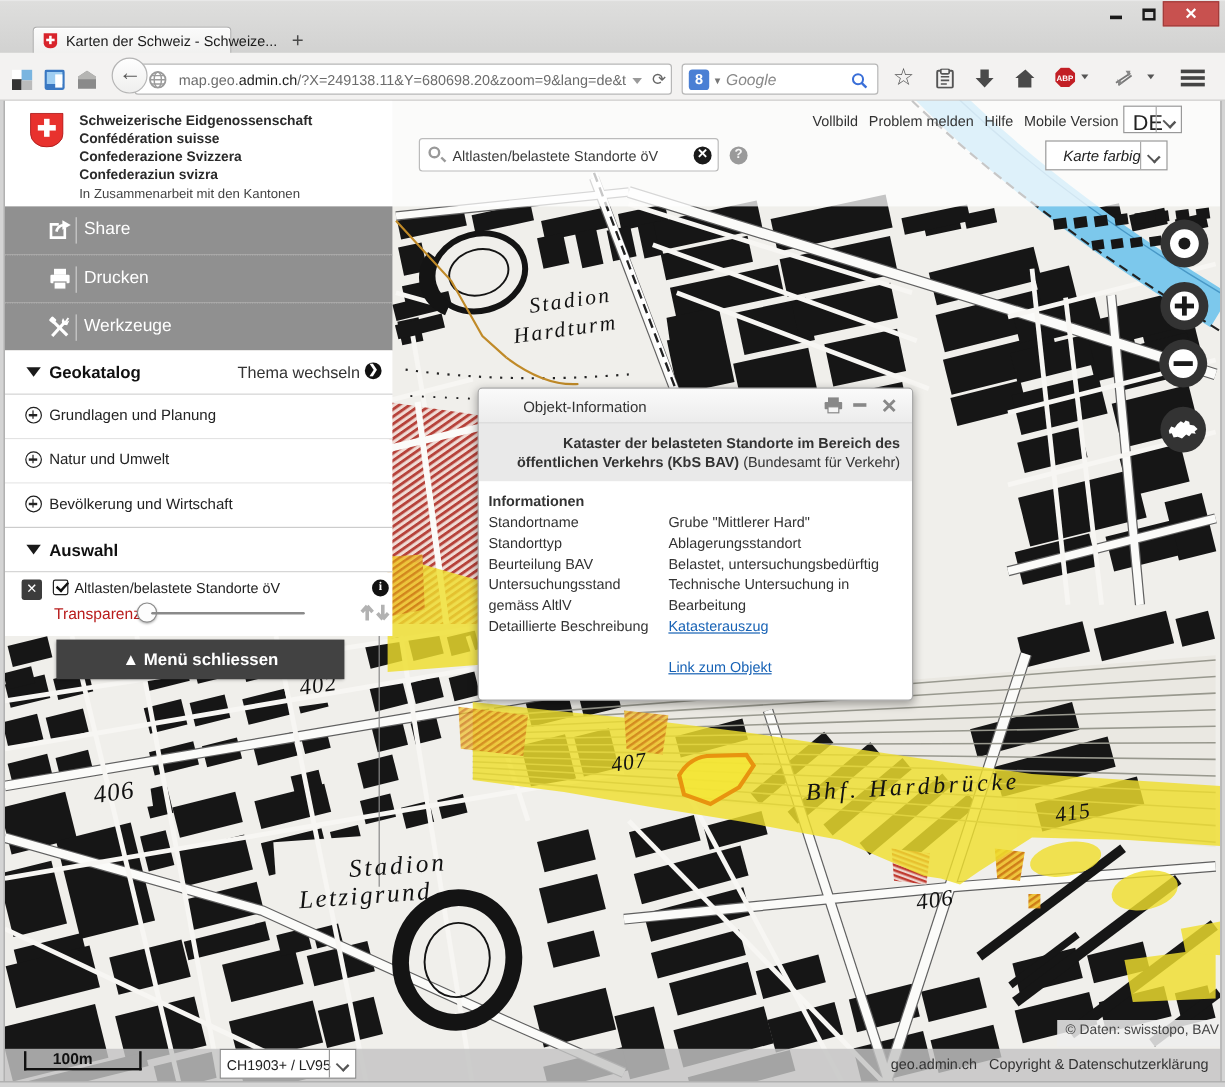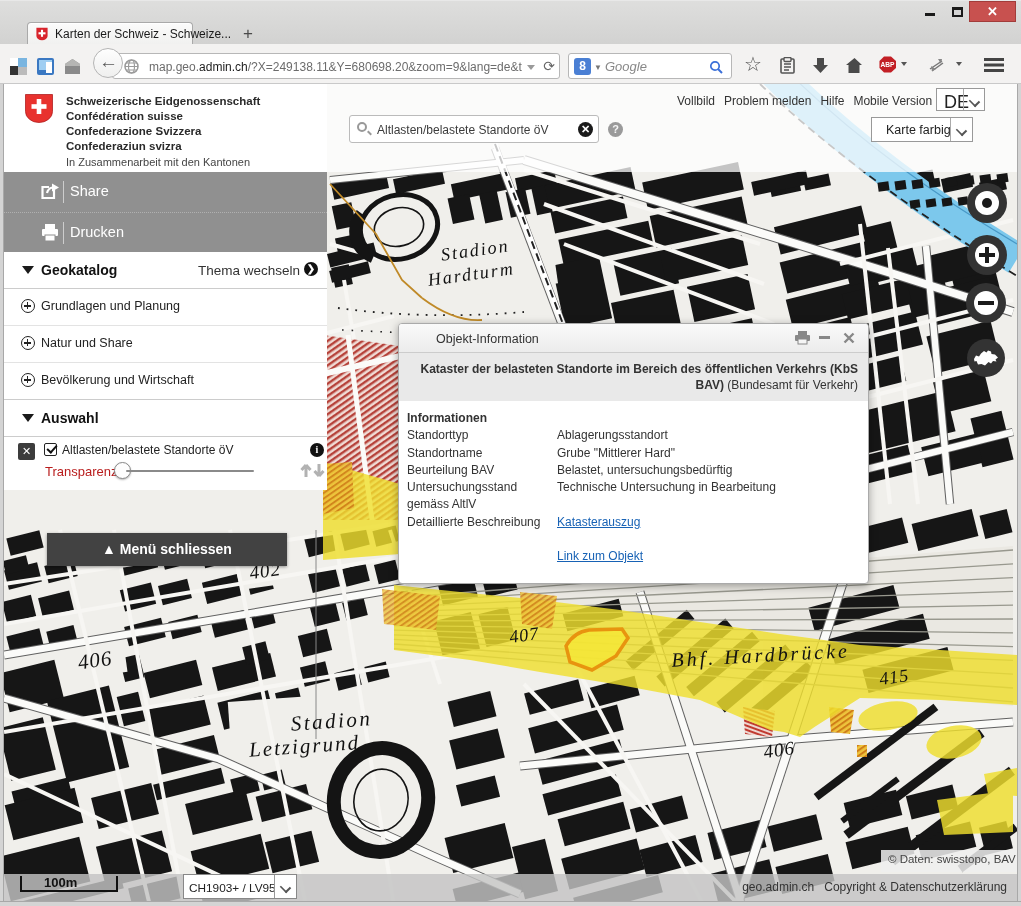--- a/index.html
+++ b/index.html
@@ -47,21 +47,21 @@
 #debox .t { position:absolute; left:7px; top:3px; font-size:18px; color:#222; }
 #debox .a { position:absolute; right:0; top:0; width:21px; height:21px; border-left:1px solid #aaa; }
 .chev:after { content:""; position:absolute; left:6px; top:8px; width:7px; height:7px; border-right:2px solid #555; border-bottom:2px solid #555; transform:rotate(45deg) scale(1,0.8); }
 #searchlayer { position:absolute; left:345px; top:31px; width:250px; height:28px; background:#fff; border:1px solid #bbb; border-radius:3px; }
 #searchlayer .mag { position:absolute; left:7px; top:6px; width:10px; height:10px; border:2px solid #999; border-radius:50%; }
 #searchlayer .mag:after { content:""; position:absolute; left:8px; top:8px; width:5px; height:2px; background:#999; transform:rotate(45deg); }
 #searchlayer .t { position:absolute; left:27px; top:7px; font-size:12px; color:#3c3c3c; white-space:nowrap; }
 #clearx { position:absolute; left:228px; top:6px; width:15px; height:15px; background:#1a1a1a; border-radius:50%; color:#fff; font-size:11px; font-weight:bold; text-align:center; line-height:15px; }
 #helpq { position:absolute; left:604px; top:38px; width:15px; height:15px; background:#9a9a9a; border-radius:50%; color:#f5f5f5; font-size:11px; font-weight:bold; text-align:center; line-height:15px; }
 #kartebox { position:absolute; left:867px; top:33px; width:102px; height:25px; background:#fff; border:1px solid #999; }
-#kartebox .t { position:absolute; left:14px; top:5px; font-size:12.5px; color:#222; }
+#kartebox .t { position:absolute; left:14px; top:5px; font-size:12.5px; color:#222;font-style:italic; }
 #kartebox .a { position:absolute; right:0; top:0; width:22px; height:23px; border-left:1px solid #aaa; }
 
 #sidebar { position:absolute; left:0; top:88px; width:323px; }
 .graybtn { position:relative; height:40px; background:#909090; color:#fff; }
 .graybtn + .graybtn { border-top:1px dotted #b0b0b0; }
 .graybtn .lbl { position:absolute; left:66px; top:11px; font-size:14.5px; }
 .graybtn .sep { position:absolute; left:59px; top:9px; width:1px; height:22px; background:rgba(255,255,255,0.55); }
 .graybtn .ic { position:absolute; left:36px; top:10px; width:20px; height:20px; font-size:16px; color:#fff; }
 .catrow { position:relative; height:37px; border-bottom:1px solid #e3e3e3; background:#fff; }
 .cathdr { position:relative; height:37px; background:#fff; border-bottom:1px solid #ccc; }
@@ -78,21 +78,21 @@
 #cbx { position:absolute; left:40px; top:6px; width:13px; height:13px; border:1.6px solid #222; background:#fff; border-radius:2px; }
 #cbx:after { content:""; position:absolute; left:2px; top:1px; width:8px; height:4px; border-left:2px solid #111; border-bottom:2px solid #111; transform:rotate(-48deg); }
 #layerrow .t { position:absolute; left:58px; top:6px; font-size:12px; color:#222; }
 #infoi { position:absolute; left:306px; top:6px; width:14px; height:14px; background:#111; border-radius:50%; color:#fff; font-size:10px; font-weight:bold; text-align:center; line-height:14px; font-family:"Liberation Serif",serif; }
 #transp { position:absolute; left:41px; top:27px; font-size:13px; color:#b91c1c; }
 #slider { position:absolute; left:122px; top:33px; width:128px; height:2px; background:#8a8a8a; border-radius:2px; }
 #thumb { position:absolute; left:110px; top:25px; width:17px; height:17px; background:#fdfdfd; border:1px solid #8a8a8a; border-radius:50%; box-shadow:0 1px 2px rgba(0,0,0,0.3); }
 
 #menuclose { position:absolute; left:43px; top:449px; width:240px; height:33px; background:#424242; color:#fff; text-align:center; font-size:14px; font-weight:bold; line-height:33px; box-shadow:0 1px 3px rgba(0,0,0,0.4); }
 
-#popup { position:absolute; left:394px; top:239px; width:471px; height:261px; background:#fff; border:1px solid #aaa; border-radius:4px; box-shadow:0 2px 8px rgba(0,0,0,0.35); overflow:hidden; }
+#popup { position:absolute; left:394px; top:239px; width:363px; height:261px; background:#fff; border:1px solid #aaa; border-radius:4px; box-shadow:0 2px 8px rgba(0,0,0,0.35); overflow:hidden; }
 #ptitle { position:relative; height:29px; background:linear-gradient(#fafafa,#ececec); border-bottom:1px solid #ccc; }
 #ptitle .t { position:absolute; left:37px; top:8px; font-size:12.5px; color:#333; }
 #pgray { position:relative; background:#e9e9e9; padding:8px 10px 8px 8px; font-size:12px; color:#333; line-height:16px;text-align:right; }
 #pwhite { position:relative; padding:9px 10px 0 8px; font-size:12px; color:#333; }
 .prow { display:flex; line-height:17.3px; }
 .prow .c1 { width:150px; flex:none; }
 a.lk { color:#1762b5; text-decoration:underline; }
 
 .mcirc { position:absolute; width:40px; height:40px; border-radius:50%; background:#333; }
 .mcirc .inner { position:absolute; left:8px; top:8px; width:24px; height:24px; background:#fff; border-radius:50%; }
@@ -539,33 +539,44 @@
         </div>
       <div class="graybtn">
           <svg class="ic" viewBox="0 0 20 20">
             <rect x="5" y="1" width="10" height="5" fill="#fff"></rect>
             <rect x="2" y="6" width="16" height="7" rx="1" fill="#fff"></rect>
             <rect x="5" y="12" width="10" height="6" fill="#fff" stroke="#909090"></rect>
           </svg>
           <div class="sep"></div>
           <div class="lbl">Drucken</div>
         </div>
+      <div class="graybtn">
+          <svg class="ic" viewBox="0 0 20 20">
+            <path d="M3.5 17 L13.5 6" stroke="#fff" stroke-width="2.6"></path>
+            <path d="M12.5 2 L14.5 5.5 L17.8 4 L16 8 L12 7.5 L11.5 4.5 Z" fill="#fff"></path>
+            <path d="M17 2 L14.5 5.5" stroke="#fff" stroke-width="1.6"></path>
+            <path d="M4.5 5 L16 16.5" stroke="#fff" stroke-width="2.6"></path>
+            <rect x="1.5" y="1.5" width="5" height="4.5" rx="1" transform="rotate(40 4 3.7)" fill="#fff"></rect>
+          </svg>
+          <div class="sep"></div>
+          <div class="lbl">Werkzeuge</div>
+        </div>
       <div class="cathdr">
           <div class="tri"></div>
           <div class="h">Geokatalog</div>
           <div class="r">Thema wechseln</div>
           <div class="circ">❯</div>
         </div>
       <div class="catrow">
           <div class="plus"></div>
           <div class="t">Grundlagen und Planung</div>
         </div>
       <div class="catrow">
           <div class="plus"></div>
-          <div class="t">Natur und Share</div>
+          <div class="t">Natur und Umwelt</div>
         </div>
       <div class="catrow" style="border-bottom:1px solid #ccc;">
           <div class="plus"></div>
           <div class="t">Bevölkerung und Wirtschaft</div>
         </div>
       <div class="cathdr">
           <div class="tri"></div>
           <div class="h">Auswahl</div>
         </div>
       <div id="layerrow">
@@ -596,26 +607,26 @@
           <svg style="position:absolute;right:13px;top:8px" width="12" height="12" viewBox="0 0 12 12">
             <path d="M1.5 1.5 L10.5 10.5 M10.5 1.5 L1.5 10.5" stroke="#888" stroke-width="2.4"></path>
           </svg>
         </div>
       <div id="pgray"><b>Kataster der belasteten Standorte im Bereich des öffentlichen Verkehrs (KbS BAV)</b> (Bundesamt für Verkehr)</div>
       <div id="pwhite">
         <div class="prow">
             <b>Informationen</b>
           </div>
         <div class="prow">
+            <div class="c1">Standortname</div>
+            <div>Grube "Mittlerer Hard"</div>
+          </div>
+        <div class="prow">
             <div class="c1">Standorttyp</div>
             <div>Ablagerungsstandort</div>
-          </div>
-        <div class="prow">
-            <div class="c1">Standortname</div>
-            <div>Grube "Mittlerer Hard"</div>
           </div>
         <div class="prow">
             <div class="c1">Beurteilung BAV</div>
             <div>Belastet, untersuchungsbedürftig</div>
           </div>
         <div class="prow">
             <div class="c1">Untersuchungsstand gemäss AltlV</div>
             <div>Technische Untersuchung in Bearbeitung</div>
           </div>
         <div class="prow">

